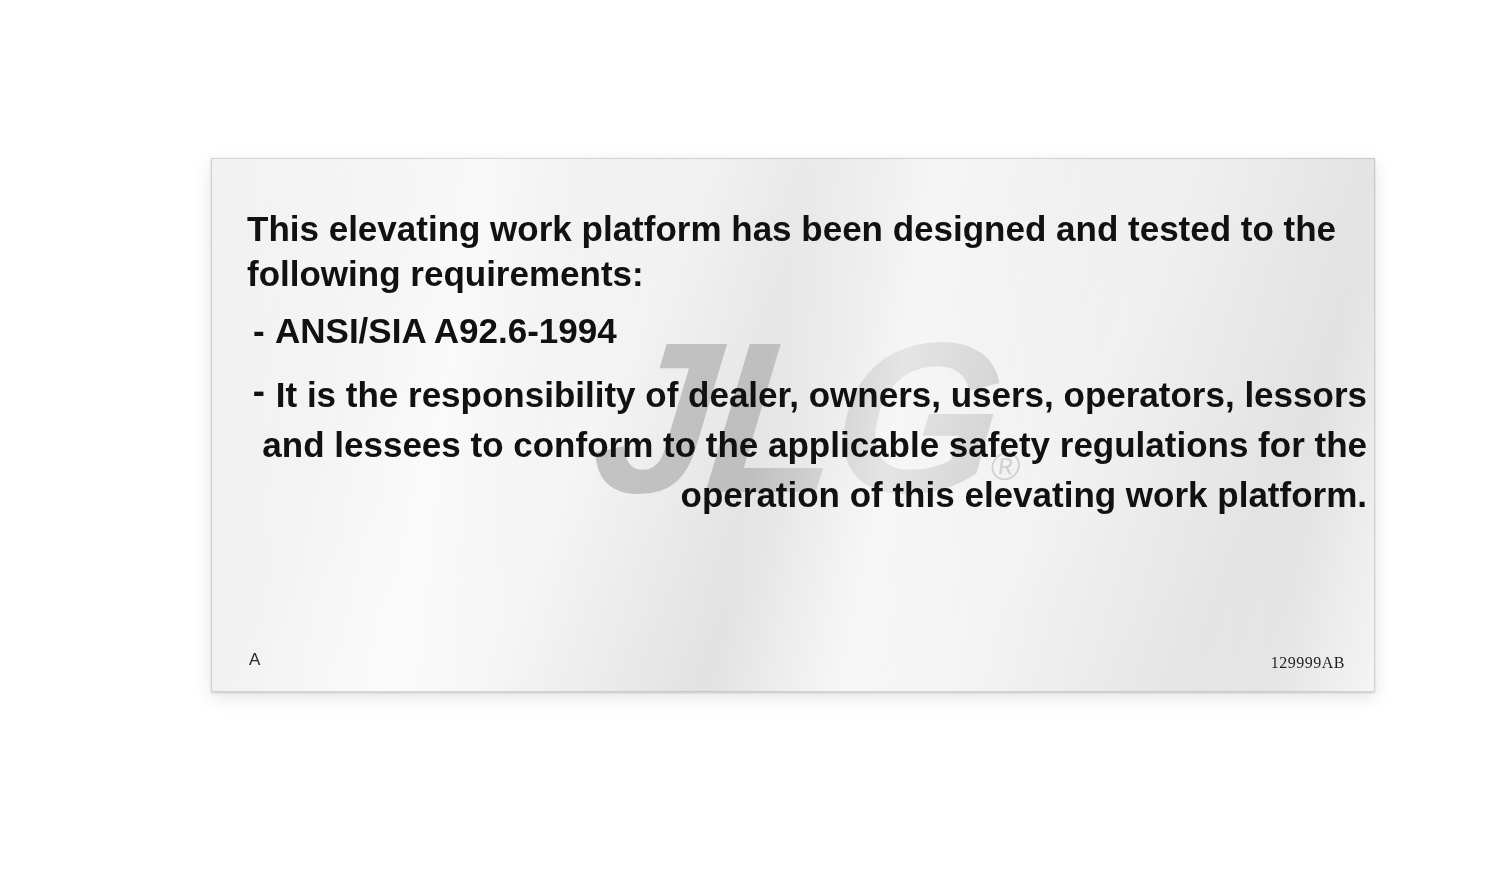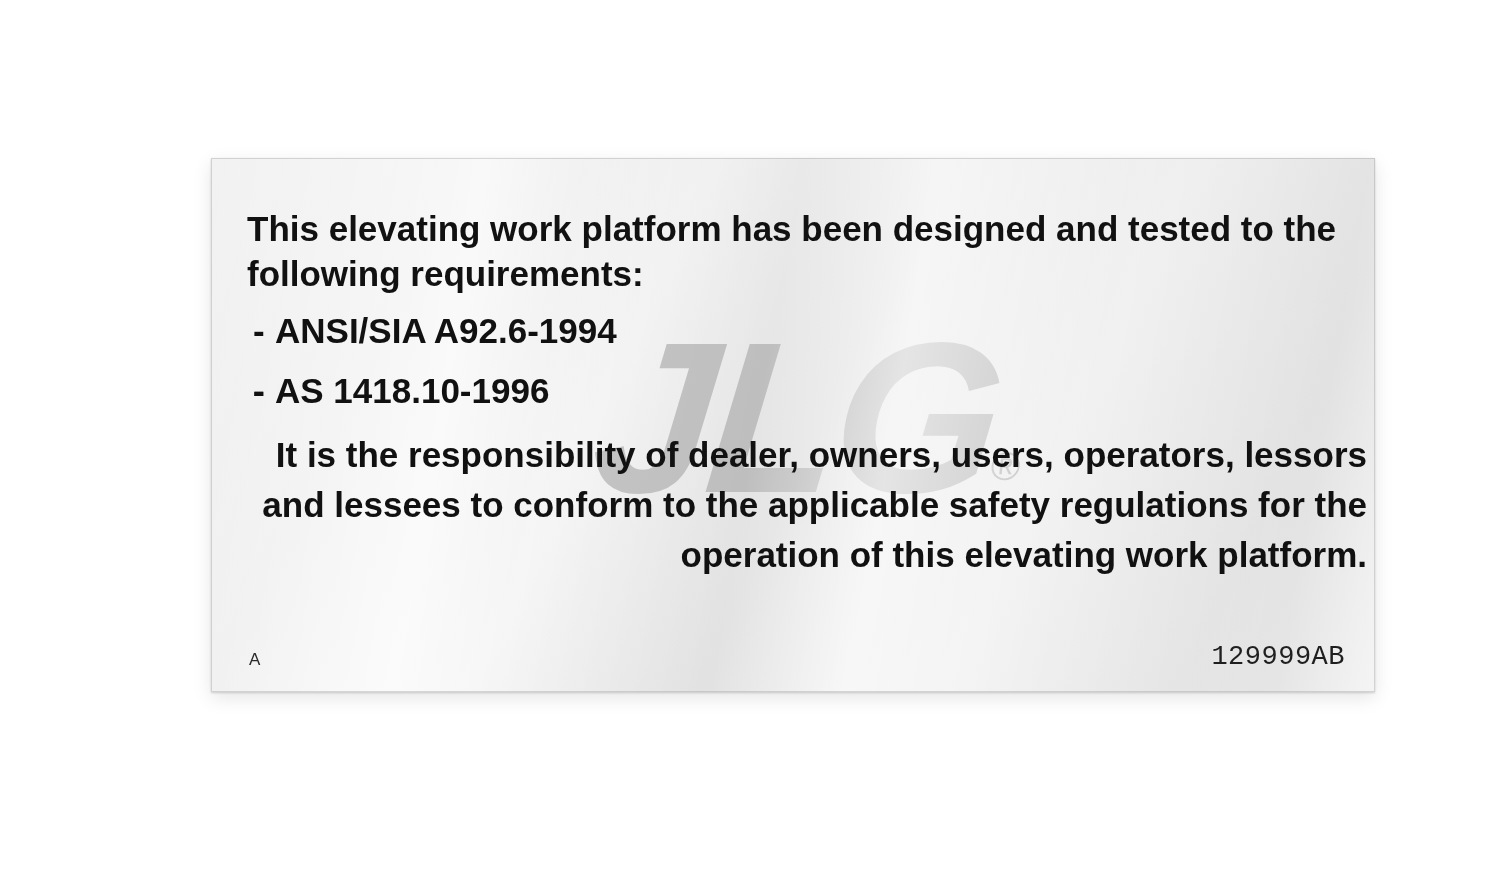--- a/index.html
+++ b/index.html
@@ -131,22 +131,22 @@
     font-family: "Liberation Sans", sans-serif;
     font-size: 17px;
     font-weight: normal;
     color: #2a2a2a;
     z-index: 3;
   }
   .code-right {
     position: absolute;
     right: 30px;
     bottom: 20px;
-    font-family: Liberation Mono, monospace;
-    font-size: 27px;
+    font-family: Liberation Serif, serif;
+    font-size: 16px;
     font-weight: normal;
     color: #1f1f1f;
     letter-spacing: 0.5px;
     z-index: 3;
   }
 </style>
 </head>
 <body>
 
 <div class="photo-stage">
@@ -164,21 +164,20 @@
       <ul class="std-list">
         <li>
           <span class="dash">-</span>
           <span>ANSI/SIA A92.6-1994</span>
         </li>
         <li>
           <span class="dash">-</span>
         </li>
         <li>
           <span class="dash">-</span>
-          <span>AS 1418.10-1996</span>
         </li>
       </ul>
 
       <p class="para-resp">It is the responsibility of dealer, owners, users, operators, lessors and lessees to conform to the applicable safety regulations for the operation of this elevating work platform.</p>
 
     </div>
 
     <div class="code-left">A</div>
     <div class="code-right">129999AB</div>
 

